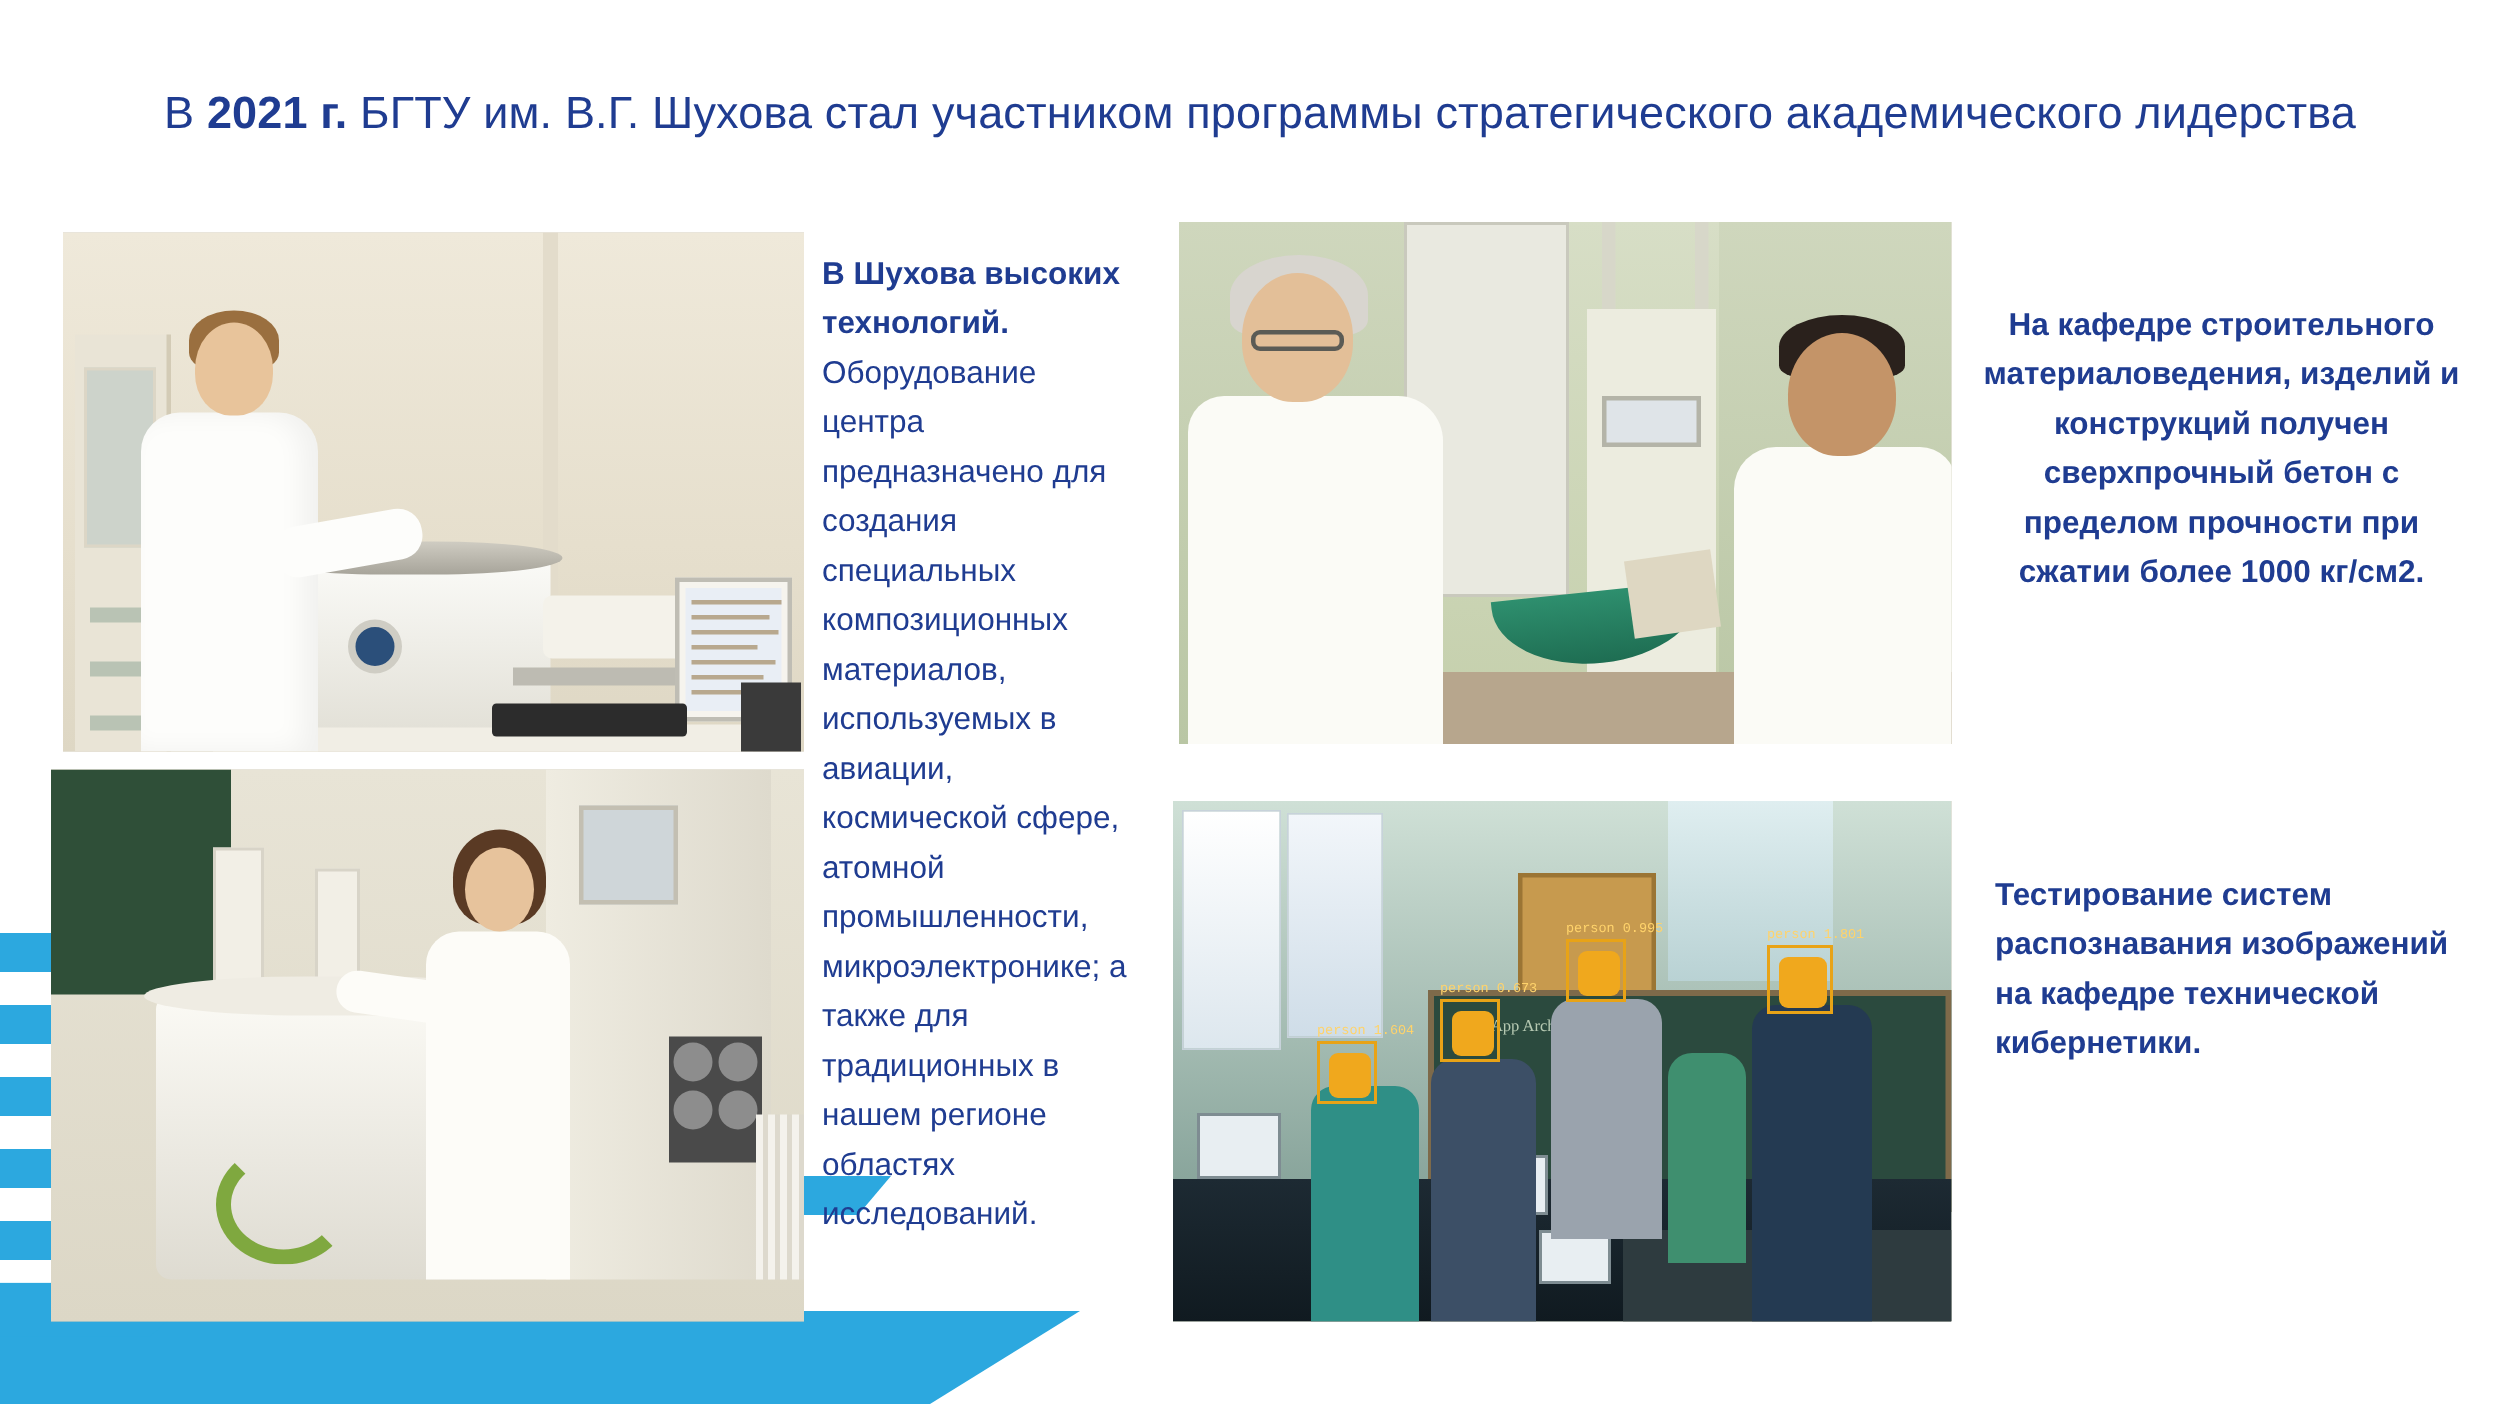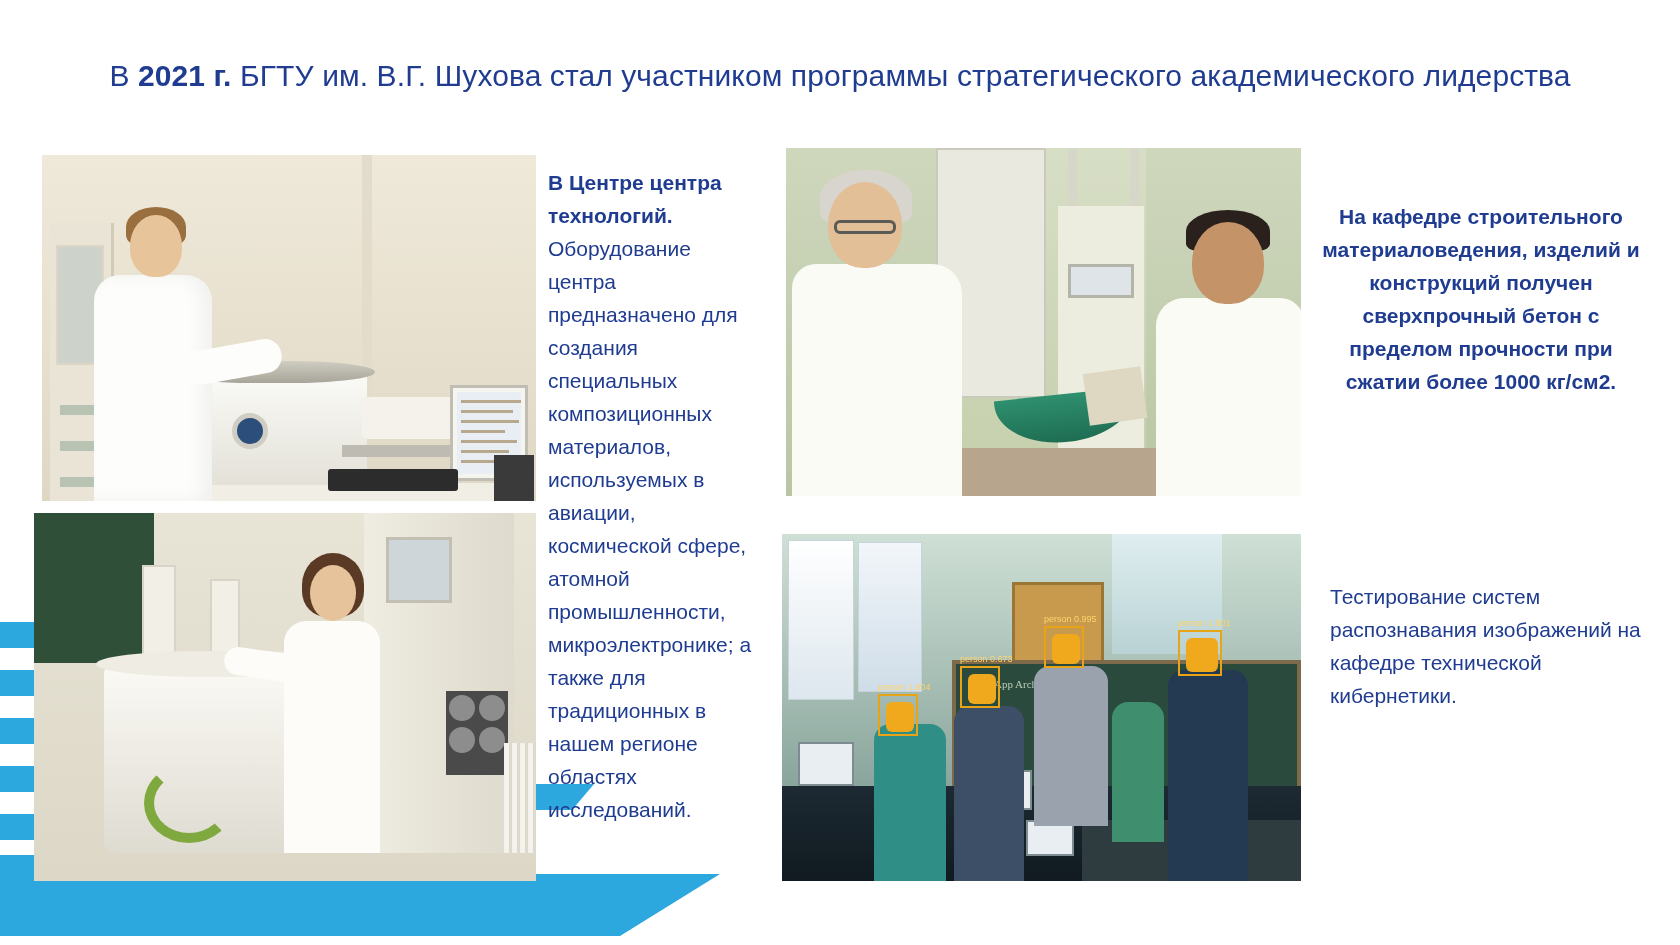--- a/index.html
+++ b/index.html
@@ -196,35 +196,35 @@
   .ph4 .window{position:absolute; left:330px; top:0; width:110px; height:120px;
       background:linear-gradient(180deg,#dfeef0,#b9d2d4);}
   .ph4 .desk{position:absolute; left:0; top:252px; width:519px; height:95px;
       background:linear-gradient(180deg,#1d2a33,#101a20);}
   .ph4 .desk2{position:absolute; left:300px; top:286px; width:219px; height:61px;
       background:#2e3b3f;}
   .ph4 .mon{position:absolute; background:#e8eef2; border:2px solid #7e8c92;}
   .ph4 .pp{position:absolute; border-radius:16px 16px 0 0;}
   .ph4 .pbox{position:absolute; border:2px solid #e8a317;}
   .ph4 .plabel{position:absolute; color:#ffd36b; font-size:9px;
-      font-family:Liberation Sans, sans-serif; white-space:nowrap;}
+      font-family:Liberation Mono, monospace; white-space:nowrap;}
   .ph4 .pface{position:absolute; background:#f0a81d; border-radius:6px;}
 
   
   .txt {
     position: absolute;
     color: #1F3C91;
     font-size: 21px;
     line-height: 33px;
   }
   .txt b { font-weight: bold; }
 
   .txt-center { left: 548px; top: 166px; width: 216px; }
   .txt-right1 { left: 1316px; top: 200px; width: 330px; font-weight: bold; text-align: center; }
-  .txt-right2 { left: 1330px; top: 580px; width: 320px; font-weight: normal; }
+  .txt-right2 { left: 1330px; top: 580px; width: 320px; font-weight: bold; }
 </style>
 </head>
 <body>
 
 <div class="slide">
 
   <div class="title">
     <span>В </span><b>2021 г.</b><span> БГТУ им. В.Г. Шухова стал участником программы стратегического академического лидерства</span><br>
   </div>
 
@@ -352,21 +352,21 @@
     </div>
     <div class="plabel" style="left:262px;top:80px">person 0.995</div>
 
     <div class="pbox" style="left:396px;top:96px;width:44px;height:46px">
       <div class="pface" style="left:6px;top:6px;width:32px;height:34px"></div>
     </div>
     <div class="plabel" style="left:396px;top:84px">person 1.801</div>
   </div>
 
   <div class="txt txt-center">
-    <b>В Центре центра технологий.</b>
+    <b>В Шухова высоких технологий.</b>
     <span>Оборудование центра предназначено для создания специальных композиционных материалов, используемых в авиации, космической сфере, атомной промышленности, микроэлектронике; а также для традиционных в нашем регионе областях исследований.</span>
   </div>
 
   <div class="txt txt-right1">На кафедре строительного материаловедения, изделий и конструкций получен сверхпрочный бетон с пределом прочности при сжатии более 1000 кг/см2.</div>
 
   <div class="txt txt-right2">Тестирование систем распознавания изображений на кафедре технической кибернетики.</div>
 
 </div>
 
 </body></html>

